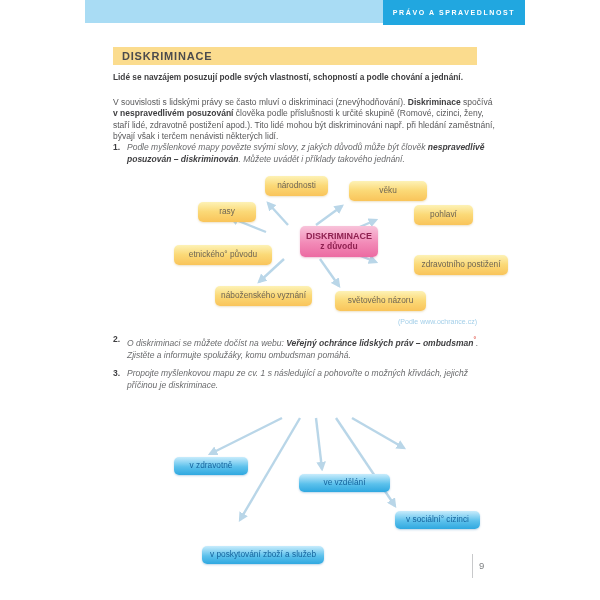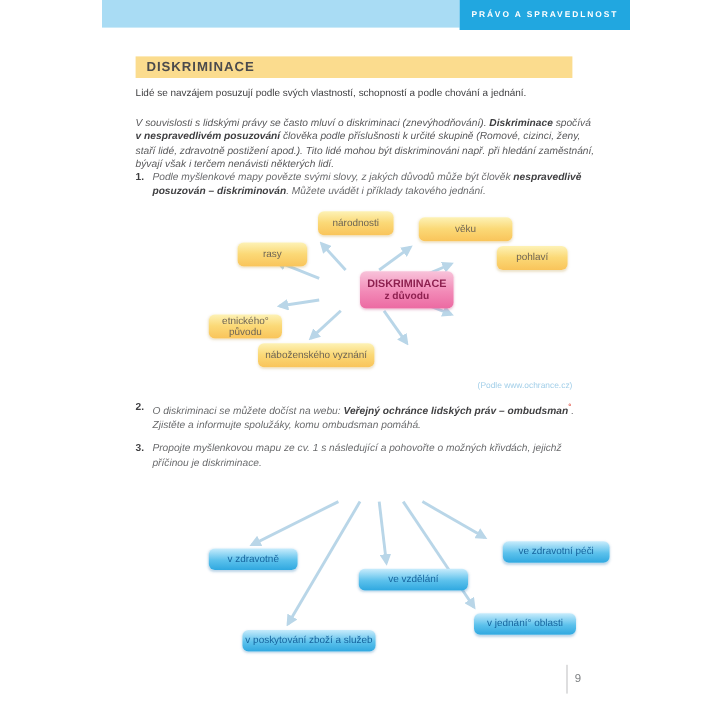--- a/index.html
+++ b/index.html
@@ -10,22 +10,22 @@
   .header-strip{position:absolute;left:85px;top:0;width:298px;height:23px;background:#a9dcf4;}
   .category-tab{position:absolute;left:383px;top:0;width:142px;height:25px;background:#21a7e0;
     color:#fff;font-size:7px;font-weight:bold;letter-spacing:1.6px;
     display:flex;align-items:center;justify-content:center;}
 
   
   .title-bar{position:absolute;left:113px;top:47px;width:364px;height:18px;background:#fbdc8e;display:flex;align-items:center;}
   .title-bar .title-text{font-size:11px;font-weight:bold;color:#4b4b4d;letter-spacing:.8px;padding-left:9px;}
 
   
-  .intro{position:absolute;left:113px;top:72px;width:400px;font-size:8.3px;font-weight:normal;color:#3e3e40;white-space:nowrap;}
-  .para{position:absolute;left:113px;top:88px;width:384px;font-size:8.5px;color:#58585a;line-height:11.5px;font-style:italic;}
+  .intro{position:absolute;left:113px;top:72px;width:400px;font-size:8.3px;font-weight:bold;color:#3e3e40;white-space:nowrap;}
+  .para{position:absolute;left:113px;top:88px;width:384px;font-size:8.5px;color:#58585a;line-height:11.5px;}
   .para b{color:#3e3e40;}
 
   
   .exercise{position:absolute;left:113px;display:flex;font-size:8.5px;line-height:11.5px;}
   .ex-num{width:14px;font-weight:bold;color:#3e3e40;flex:none;font-style:normal;}
   .ex-body{font-style:italic;color:#6a6b6d;width:362px;}
   .ex-body b{color:#3f3f41;}
   #ex1{top:142px;} #ex2{top:334px;} #ex3{top:368px;}
   .sup-mark{color:#e2574b;font-size:6.5px;vertical-align:4px;font-style:normal;font-weight:bold;}
 
@@ -88,22 +88,24 @@
       <line x1="233" y1="81" x2="261" y2="92" marker-end="url(#ah1)"></line>
       <line x1="169" y1="89" x2="144" y2="112" marker-end="url(#ah1)"></line>
       <line x1="205" y1="89" x2="224" y2="116" marker-end="url(#ah1)"></line>
     </g>
   </svg>
 
   <div class="mnode ynode" style="left:233px;top:176px;width:63px;height:20px">národnosti</div>
   <div class="mnode ynode" style="left:317px;top:181px;width:78px;height:20px">věku</div>
   <div class="mnode ynode" style="left:166px;top:202px;width:58px;height:20px">rasy</div>
   <div class="mnode ynode" style="left:382px;top:205px;width:59px;height:20px">pohlaví</div>
-  <div class="mnode ynode" style="left:142px;top:262px;width:61px;height:20px">etnického° původu</div>
+  <div class="mnode ynode" style="left:142px;top:245px;width:98px;height:20px">etnického° původu</div>
+  <div class="mnode ynode" style="left:382px;top:255px;width:94px;height:20px">zdravotního postižení</div>
   <div class="mnode ynode" style="left:183px;top:286px;width:97px;height:20px">náboženského vyznání</div>
+  <div class="mnode ynode" style="left:303px;top:291px;width:91px;height:20px">světového názoru</div>
 
   <div class="mnode pnode center-node" style="left:268px;top:226px;width:78px;height:31px">
     <div>DISKRIMINACE</div>
     <div class="cline2">z důvodu</div>
   </div>
 
   <div class="source-note">(Podle www.ochrance.cz)</div>
 
   <div class="exercise" id="ex2">
     <span class="ex-num">2.</span>
@@ -125,20 +127,19 @@
       <line x1="152" y1="3" x2="80" y2="39" marker-end="url(#ah2)"></line>
       <line x1="186" y1="3" x2="192" y2="54" marker-end="url(#ah2)"></line>
       <line x1="222" y1="3" x2="274" y2="33" marker-end="url(#ah2)"></line>
       <line x1="206" y1="3" x2="265" y2="91" marker-end="url(#ah2)"></line>
       <line x1="170" y1="3" x2="110" y2="105" marker-end="url(#ah2)"></line>
     </g>
   </svg>
 
   <div class="mnode bnode" style="left:142px;top:457px;width:74px;height:18px">v zdravotně</div>
   <div class="mnode bnode" style="left:267px;top:474px;width:91px;height:18px">ve vzdělání</div>
-  <div class="mnode bnode" style="left:387px;top:451px;width:89px;height:18px">ve zdravotní péči</div>
-  <div class="mnode bnode" style="left:363px;top:511px;width:85px;height:18px">v jednání° oblasti</div>
-  <div class="mnode bnode" style="left:170px;top:525px;width:111px;height:18px">v poskytování zboží a služeb</div>
+  <div class="mnode bnode" style="left:363px;top:511px;width:85px;height:18px">v sociální° cizinci</div>
+  <div class="mnode bnode" style="left:170px;top:546px;width:122px;height:18px">v poskytování zboží a služeb</div>
 
   <div class="footer-divider"></div>
   <div class="page-number">9</div>
 
 </div>
 
 </body></html>

